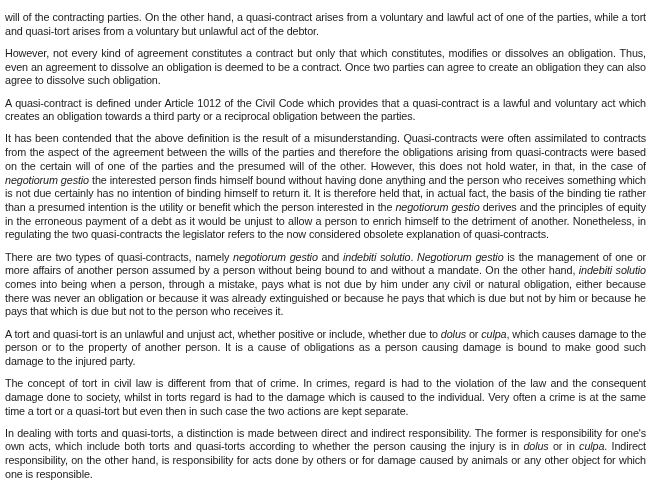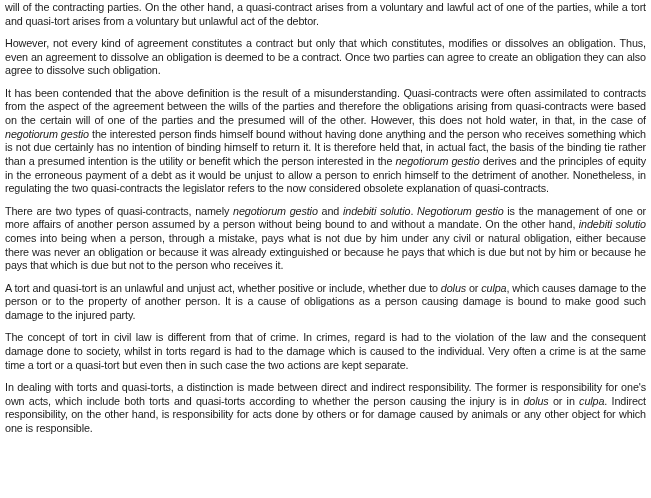--- a/index.html
+++ b/index.html
@@ -10,21 +10,21 @@
   body {
     width: 651px;
     height: 498px;
     overflow: hidden;
   }
   .document-page {
     box-sizing: border-box;
     width: 651px;
     height: 498px;
     background: #ffffff;
-    padding: 1px 5px 0 5px;
+    padding: 11px 5px 0 5px;
   }
   .document-text {
     font-family: "Liberation Sans", "DejaVu Sans", sans-serif;
     font-size: 10.8px;
     line-height: 13.7px;
     letter-spacing: -0.12px;
     color: #1b1b1b;
     text-align: justify;
     text-justify: inter-word;
   }
@@ -36,19 +36,20 @@
     font-style: italic;
   }
 </style>
 </head>
 <body>
 
 <div class="document-page">
   <div class="document-text">
       <p class="para"><span>will of the contracting parties. On the other hand, a quasi-contract arises from a voluntary and lawful act of one of the parties, while a tort and quasi-tort arises from a voluntary but unlawful act of the debtor.</span></p>
       <p class="para"><span>However, not every kind of agreement constitutes a contract but only that which constitutes, modifies or dissolves an obligation. Thus, even an agreement to dissolve an obligation is deemed to be a contract. Once two parties can agree to create an obligation they can also agree to dissolve such obligation.</span></p>
+      <p class="para"><span>A quasi-contract is defined under Article 1012 of the Civil Code which provides that a quasi-contract is a lawful and voluntary act which creates an obligation towards a third party or a reciprocal obligation between the parties.</span></p>
       <p class="para"><span>It has been contended that the above definition is the result of a misunderstanding. Quasi-contracts were often assimilated to contracts from the aspect of the agreement between the wills of the parties and therefore the obligations arising from quasi-contracts were based on the certain will of one of the parties and the presumed will of the other. However, this does not hold water, in that, in the case of </span><i>negotiorum gestio</i><span> the interested person finds himself bound without having done anything and the person who receives something which is not due certainly has no intention of binding himself to return it. It is therefore held that, in actual fact, the basis of the binding tie rather than a presumed intention is the utility or benefit which the person interested in the </span><i>negotiorum gestio</i><span> derives and the principles of equity in the erroneous payment of a debt as it would be unjust to allow a person to enrich himself to the detriment of another. Nonetheless, in regulating the two quasi-contracts the legislator refers to the now considered obsolete explanation of quasi-contracts.</span></p>
       <p class="para"><span>There are two types of quasi-contracts, namely </span><i>negotiorum gestio</i><span> and </span><i>indebiti solutio</i><span>. </span><i>Negotiorum gestio</i><span> is the management of one or more affairs of another person assumed by a person without being bound to and without a mandate. On the other hand, </span><i>indebiti solutio</i><span> comes into being when a person, through a mistake, pays what is not due by him under any civil or natural obligation, either because there was never an obligation or because it was already extinguished or because he pays that which is due but not by him or because he pays that which is due but not to the person who receives it.</span></p>
       <p class="para"><span>A tort and quasi-tort is an unlawful and unjust act, whether positive or include, whether due to </span><i>dolus</i><span> or </span><i>culpa</i><span>, which causes damage to the person or to the property of another person. It is a cause of obligations as a person causing damage is bound to make good such damage to the injured party.</span></p>
       <p class="para"><span>The concept of tort in civil law is different from that of crime. In crimes, regard is had to the violation of the law and the consequent damage done to society, whilst in torts regard is had to the damage which is caused to the individual. Very often a crime is at the same time a tort or a quasi-tort but even then in such case the two actions are kept separate.</span></p>
       <p class="para"><span>In dealing with torts and quasi-torts, a distinction is made between direct and indirect responsibility. The former is responsibility for one's own acts, which include both torts and quasi-torts according to whether the person causing the injury is in </span><i>dolus</i><span> or in </span><i>culpa</i><span>. Indirect responsibility, on the other hand, is responsibility for acts done by others or for damage caused by animals or any other object for which one is responsible.</span></p>
     </div>
 </div>
 
 </body></html>

